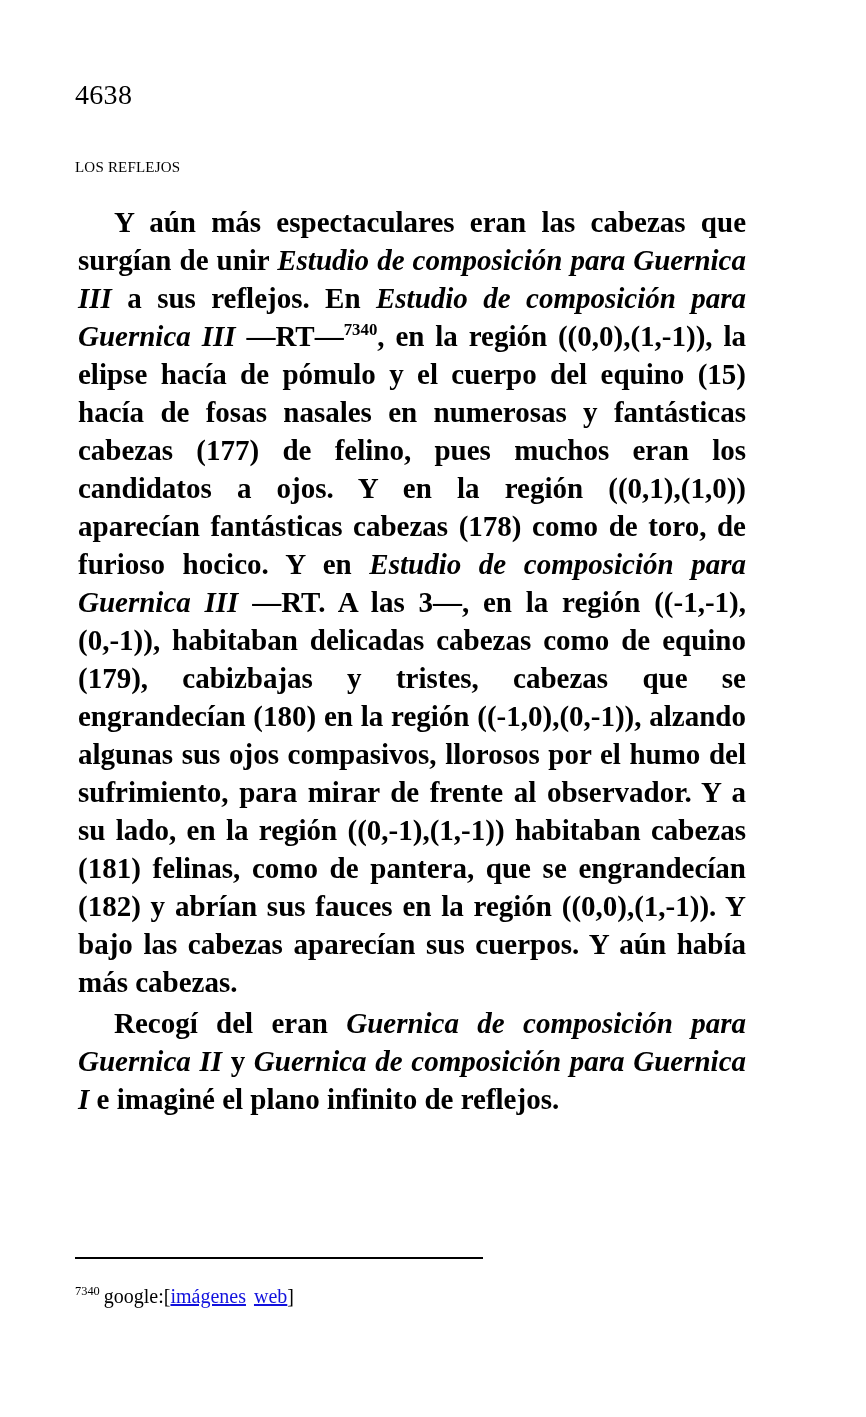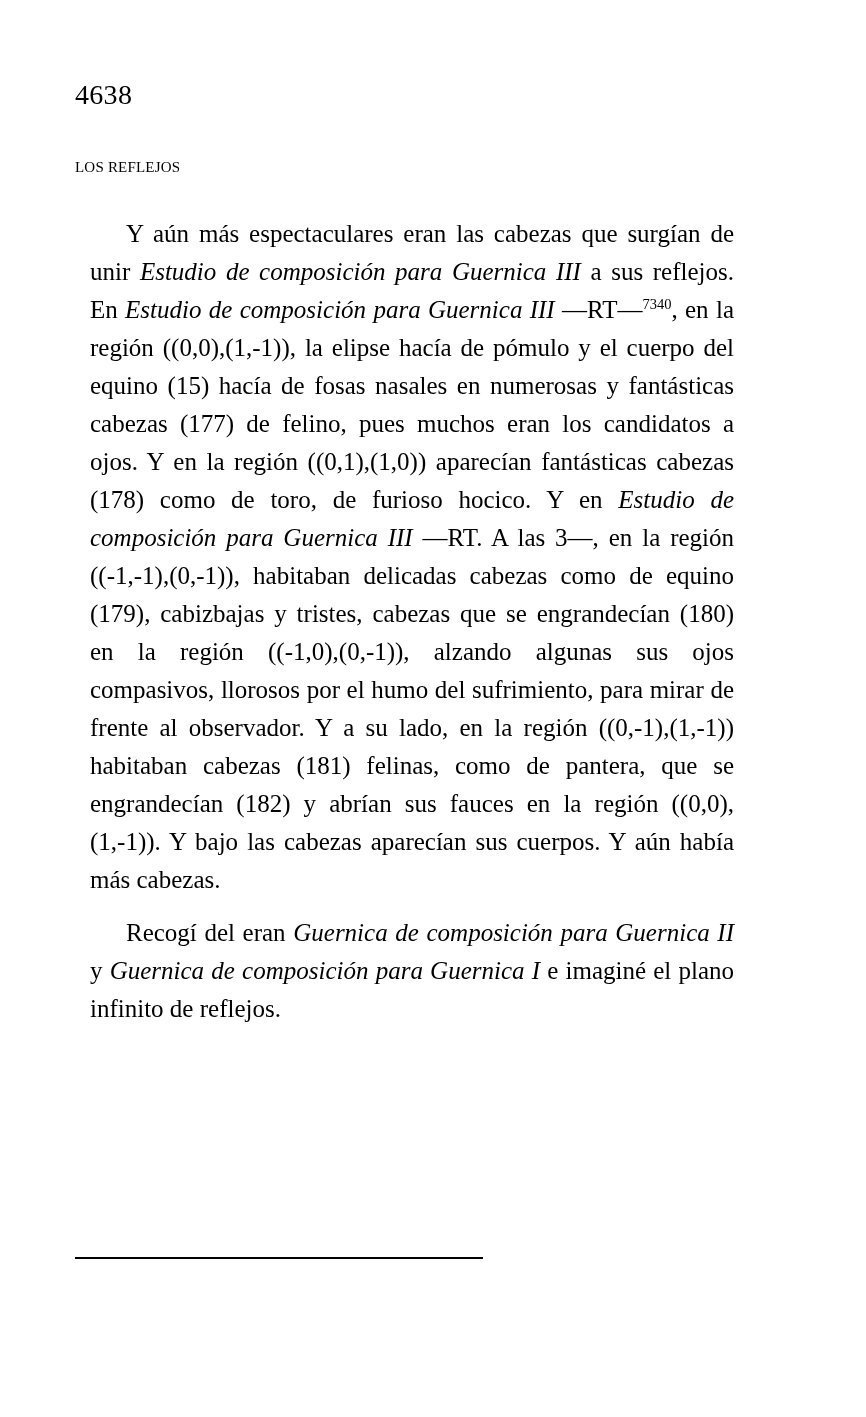--- a/index.html
+++ b/index.html
@@ -46,27 +46,28 @@
 
   
   .body-block {
     position: absolute;
     left: 75px;
     top: 200px;
     width: 674px;
   }
 
   .para {
-    margin: 15px;
+    margin: 3px;
     text-align: justify;
     text-justify: inter-word;
-    font-size: 25px;
+    font-size: 29px;
     line-height: 38px;
     text-indent: 36px;
     hyphens: none;
+    font-weight: bold;
   }
 
   .para + .para {
     margin-top: 0;
   }
 
   .ital {
     font-style: italic;
   }
 
@@ -129,14 +130,15 @@
   <div class="body-block">
 
     <p class="para"><span>Y aún más espectaculares eran las cabezas que surgían de unir </span><span class="ital">Estudio de composición para Guernica III</span><span> a sus reflejos. En </span><span class="ital">Estudio de composición para Guernica III</span><span> —RT—</span><sup class="fn-ref">7340</sup><span>, en la región ((0,0),(1,-1)), la elipse hacía de pómulo y el cuerpo del equino (15) hacía de fosas nasales en numerosas y fantásticas cabezas (177) de felino, pues muchos eran los candidatos a ojos. Y en la región ((0,1),(1,0)) aparecían fantásticas cabezas (178) como de toro, de furioso hocico. Y en </span><span class="ital">Estudio de composición para Guernica III</span><span> —RT. A las 3—, en la región ((-1,-1),(0,-1)), habitaban delicadas cabezas como de equino (179), cabizbajas y tristes, cabezas que se engrandecían (180) en la región ((-1,0),(0,-1)), alzando algunas sus ojos compasivos, llorosos por el humo del sufrimiento, para mirar de frente al observador. Y a su lado, en la región ((0,-1),(1,-1)) habitaban cabezas (181) felinas, como de pantera, que se engrandecían (182) y abrían sus fauces en la región ((0,0),(1,-1)). Y bajo las cabezas aparecían sus cuerpos. Y aún había más cabezas.</span></p>
 
     <p class="para"><span>Recogí del eran </span><span class="ital">Guernica de composición para Guernica II</span><span> y </span><span class="ital">Guernica de composición para Guernica I</span><span> e imaginé el plano infinito de reflejos.</span></p>
 
   </div>
 
   <div class="footnote-rule"></div>
 
+  <div class="footnote"><sup>7340</sup><span class="fn-body">google:[</span><a class="link" href="#" style="color: rgb(17, 17, 221);">imágenes</a><span class="link-gap"></span><a class="link" href="#" style="color: rgb(17, 17, 221);">web</a><span>]</span></div>
 
 </div>
 
 </body></html>

